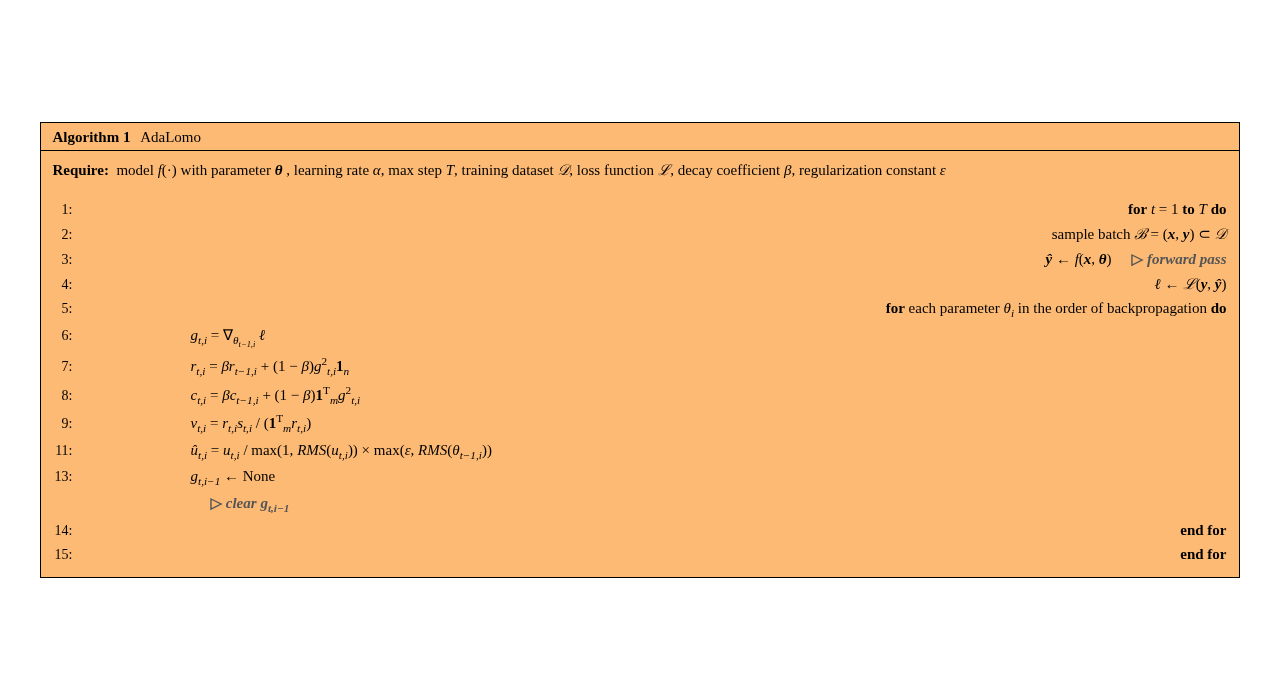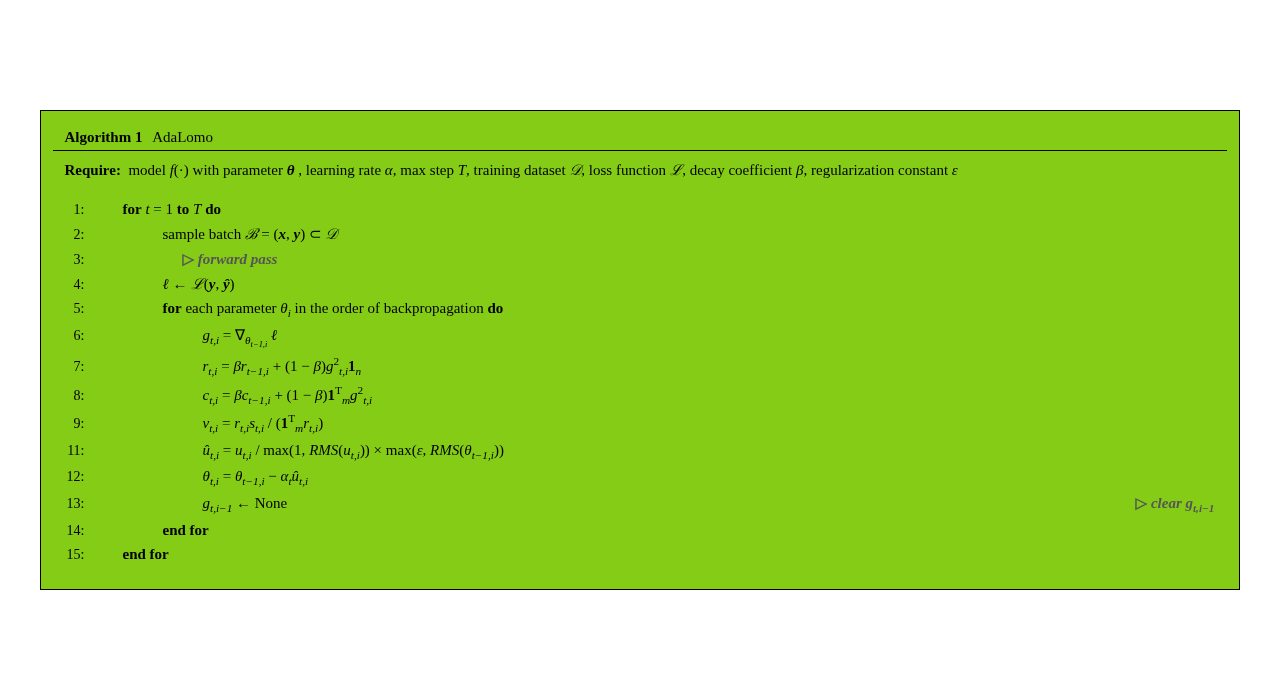--- a/index.html
+++ b/index.html
@@ -9,22 +9,22 @@
       font-size: 15px;
       display: flex;
       justify-content: center;
       align-items: center;
       min-height: 100vh;
       padding: 20px;
     }
     .algorithm-box {
       border: 1.5px solid #000;
       width: 1200px;
-      padding: 12px;
-      background: #84cc16;
+      padding: 0;
+      background: #fdba74;
     }
     .algo-header {
       border-bottom: 1.5px solid #000;
       padding: 6px 12px 4px 12px;
       font-size: 15px;
     }
     .algo-header .algo-label {
       font-weight: bold;
     }
     .algo-header .algo-name {
@@ -56,36 +56,37 @@
       padding-right: 8px;
       flex-shrink: 0;
       color: #000;
       font-size: 14px;
     }
     .line-content {
       flex: 1;
       display: flex;
       align-items: baseline;
       justify-content: space-between;
+      text-align: right;
     }
     .line-text {
       flex: 1;
     }
     .line-comment {
       color: #555;
       font-style: italic;
       padding-left: 20px;
       white-space: nowrap;
       flex-shrink: 0;
       font-weight: bold;
     }
     
     .indent-1 { padding-left: 30px; }
     .indent-2 { padding-left: 70px; }
-    .indent-3 { padding-left: 110px; }
+    .indent-3 { padding-left: 110px; flex-direction: column; }
     sub { font-size: 0.75em; }
     sup { font-size: 0.75em; }
 
     .triangle-comment::before {
       content: "▷ ";
       font-style: normal;
     }
   </style>
 </head>
 <body>
@@ -120,20 +121,23 @@
         <div class="line-content indent-2">
           <span class="line-text">
             sample batch <i>ℬ</i> = (<b><i>x</i></b>, <b><i>y</i></b>) ⊂ <i>𝒟</i>
           </span>
         </div>
       </div>
 
       <div class="algo-line">
         <span class="line-num">3:</span>
         <div class="line-content indent-2">
+          <span class="line-text">
+            <b><i>ŷ</i></b> ← <i>f</i>(<b><i>x</i></b>, <b><i>θ</i></b>)
+          </span>
           <span class="line-comment triangle-comment">forward pass</span>
         </div>
       </div>
 
       <div class="algo-line">
         <span class="line-num">4:</span>
         <div class="line-content indent-2">
           <span class="line-text">
             <i>ℓ</i> ← <i>ℒ</i>(<b><i>y</i></b>, <b><i>ŷ</i></b>)
           </span>
@@ -188,28 +192,20 @@
 
       <div class="algo-line">
         <span class="line-num">11:</span>
         <div class="line-content indent-3">
           <span class="line-text">
             <i>û<sub>t,i</sub></i> = <i>u<sub>t,i</sub></i> / max(1, <i>RMS</i>(<i>u<sub>t,i</sub></i>)) × max(<i>ε</i>, <i>RMS</i>(<i>θ<sub>t−1,i</sub></i>))
           </span>
         </div>
       </div>
 
-      <div class="algo-line">
-        <span class="line-num">12:</span>
-        <div class="line-content indent-3">
-          <span class="line-text">
-            <i>θ<sub>t,i</sub></i> = <i>θ<sub>t−1,i</sub></i> − <i>α<sub>t</sub>û<sub>t,i</sub></i>
-          </span>
-        </div>
-      </div>
 
       <div class="algo-line">
         <span class="line-num">13:</span>
         <div class="line-content indent-3">
           <span class="line-text">
             <i>g<sub>t,i−1</sub></i> ← None
           </span>
           <span class="line-comment triangle-comment">clear <i>g<sub>t,i−1</sub></i></span>
         </div>
       </div>

